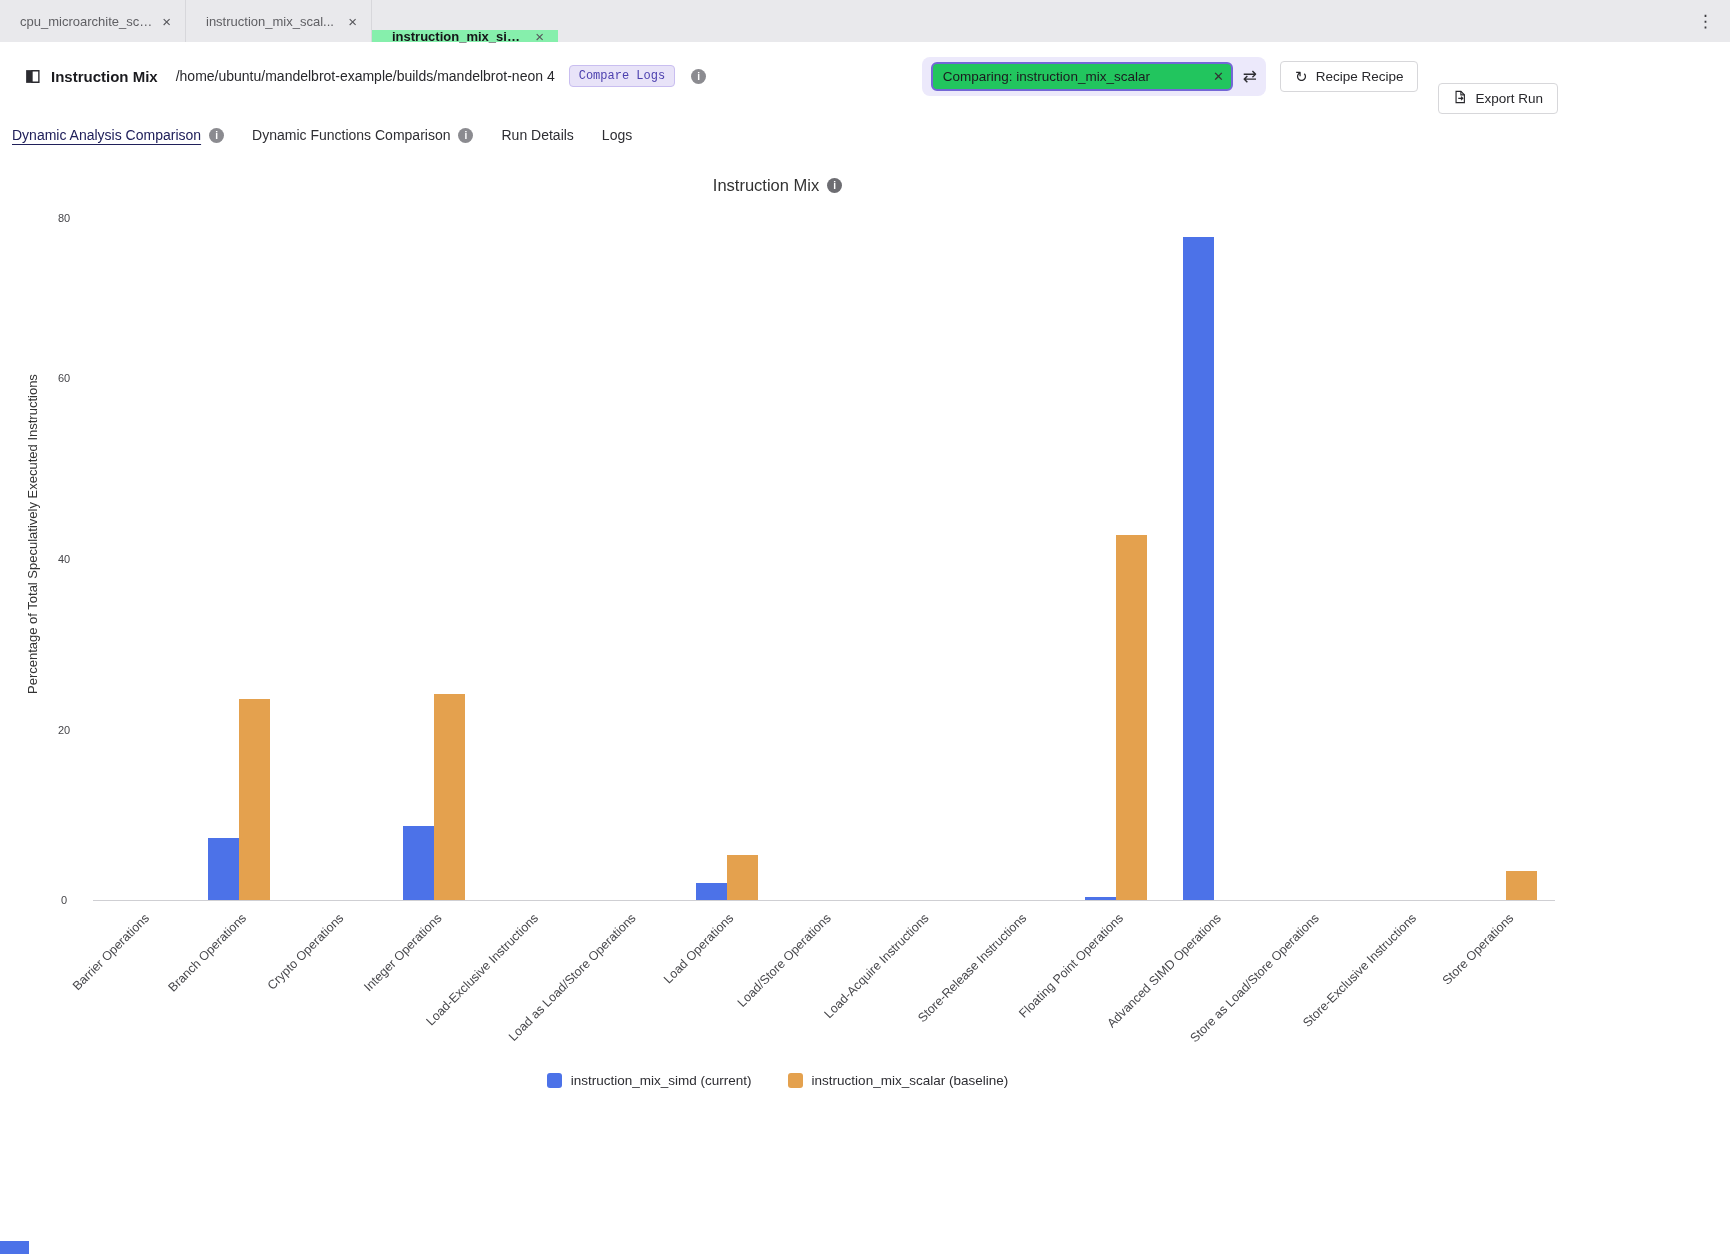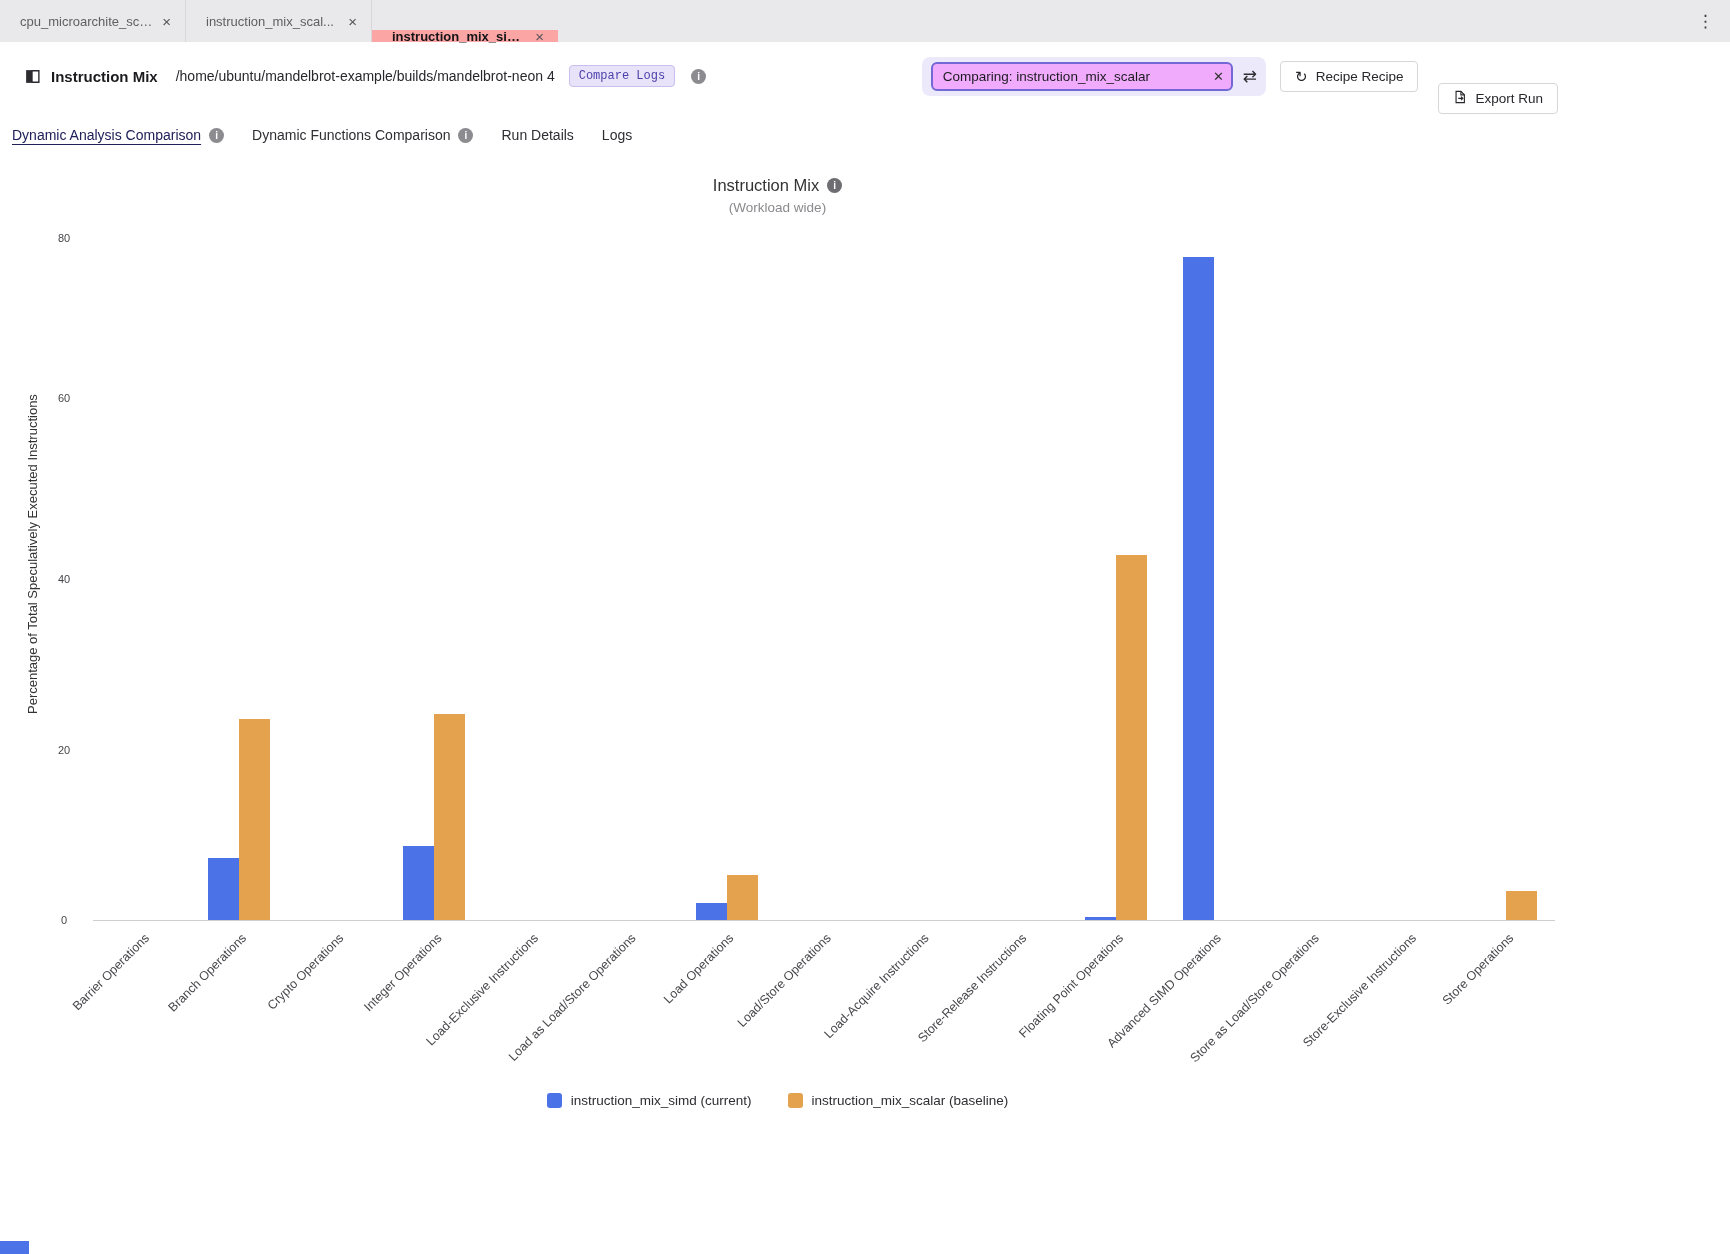--- a/index.html
+++ b/index.html
@@ -2,37 +2,37 @@
 <html><head>
 <meta charset="utf-8">
 <style>
   * { margin:0; padding:0; box-sizing:border-box; }
   html,body { width:1730px; height:1254px; background:#fff; font-family:"Liberation Sans", sans-serif; overflow:hidden; position:relative; }
 
   
   .tabbar { display:flex; align-items:stretch; height:42px; background:#e9e9ec; position:relative; }
   .tab { width:186px; display:flex; align-items:center; justify-content:space-between; padding:0 14px 0 20px; font-size:13px; color:#5f5f63; border-right:1px solid #d7d7db; cursor:pointer; }
   .tab .tlabel { overflow:hidden; text-overflow:ellipsis; white-space:nowrap; }
-  .tab.active { background:#fca5a5; color:#141417; font-weight:bold; border-right:none;margin-top:30px; }
+  .tab.active { background:#86efac; color:#141417; font-weight:bold; border-right:none;margin-top:30px; }
   .tab .close { color:#55555a; font-size:15px; margin-left:10px; line-height:1; font-weight:normal; }
   .tab-dots { position:absolute; right:10px; top:0; height:42px; display:flex; align-items:center; font-size:17px; color:#3c3c40; padding:0 6px; cursor:pointer; }
 
   
   .header { display:flex; align-items:center; padding:14px 0 14px 24px; height:68px; background:#fff; }
   .book-ic { display:inline-flex; }
   .hd-title { font-size:15px; font-weight:bold; color:#1b1b1f; margin-left:10px; }
   .hd-path { font-size:14px; color:#28282c; margin-left:18px; }
   .badge { margin-left:14px; font-family:"Liberation Mono", monospace; font-size:12px; color:#4b3fae; background:#e8e3f8; border:1px solid #c9bef0; border-radius:4px; padding:3px 9px; white-space:nowrap; }
   .info { display:inline-flex; align-items:center; justify-content:center; width:15px; height:15px; border-radius:50%; background:#8b8b90; color:#fff; font-size:10px; font-weight:bold; flex:none; cursor:pointer; }
   .info.dark { background:#6d6d72; }
   .hd-info { margin-left:16px; }
   .hd-right { margin-left:auto; display:flex; align-items:center; gap:14px; margin-right:172px; }
   .compare-box { background:#ece9fb; border-radius:8px; padding:5px 9px; display:flex; align-items:center; gap:10px; }
   .cmp-input-wrap { position:relative; }
-  .cmp-input { width:302px; height:29px; border:2px solid #7467d6; border-radius:6px; padding:0 30px 0 10px; font-size:13.5px; color:#1b1b1f; background:#f0abfc; font-family:"Liberation Sans", sans-serif; outline:none; }
+  .cmp-input { width:302px; height:29px; border:2px solid #7467d6; border-radius:6px; padding:0 30px 0 10px; font-size:13.5px; color:#1b1b1f; background:#22c55e; font-family:"Liberation Sans", sans-serif; outline:none; }
   .cmp-clear { position:absolute; right:9px; top:50%; transform:translateY(-50%); font-size:13px; color:#333; cursor:pointer; }
   .swap { font-size:17px; color:#2e2e33; cursor:pointer; line-height:1; }
   .btn { display:inline-flex; align-items:center; gap:8px; padding:6px 14px; height:31px; border:1px solid #d7d7da; border-radius:4px; background:#fff; font-size:13.5px; color:#28282c; cursor:pointer; white-space:nowrap; }
   .btn .bic { font-size:15px; line-height:1; color:#28282c; }
   .btn + .btn { margin-left:6px;margin-top:44px; }
 
   
   .nav { display:flex; align-items:center; gap:28px; padding:12px 0 12px 12px; height:50px; }
   .nav-item { display:flex; align-items:center; gap:8px; font-size:14px; color:#2e2e33; cursor:pointer; }
   .nav-item.active .nav-label { color:#20205a; text-decoration:underline; text-underline-offset:4px; }
@@ -129,21 +129,20 @@
     <span class="nav-label">Logs</span>
   </div>
 </div>
 
 <div class="chart-section">
   <div class="chart-titleblock">
     <div class="chart-title">
       <span>Instruction Mix</span>
       <span class="info dark">i</span>
     </div>
-    <div class="chart-subtitle">(Workload wide)</div>
   </div>
 
   <div class="plot">
     <div class="y-axis-title">Percentage of Total Speculatively Executed Instructions</div>
     <div>
         <div class="ytick" style="bottom: -8px;">0</div>
         <div class="ytick" style="bottom: 162.5px;">20</div>
         <div class="ytick" style="bottom: 333px;">40</div>
         <div class="ytick" style="bottom: 514px;">60</div>
         <div class="ytick" style="bottom: 674px;">80</div>

